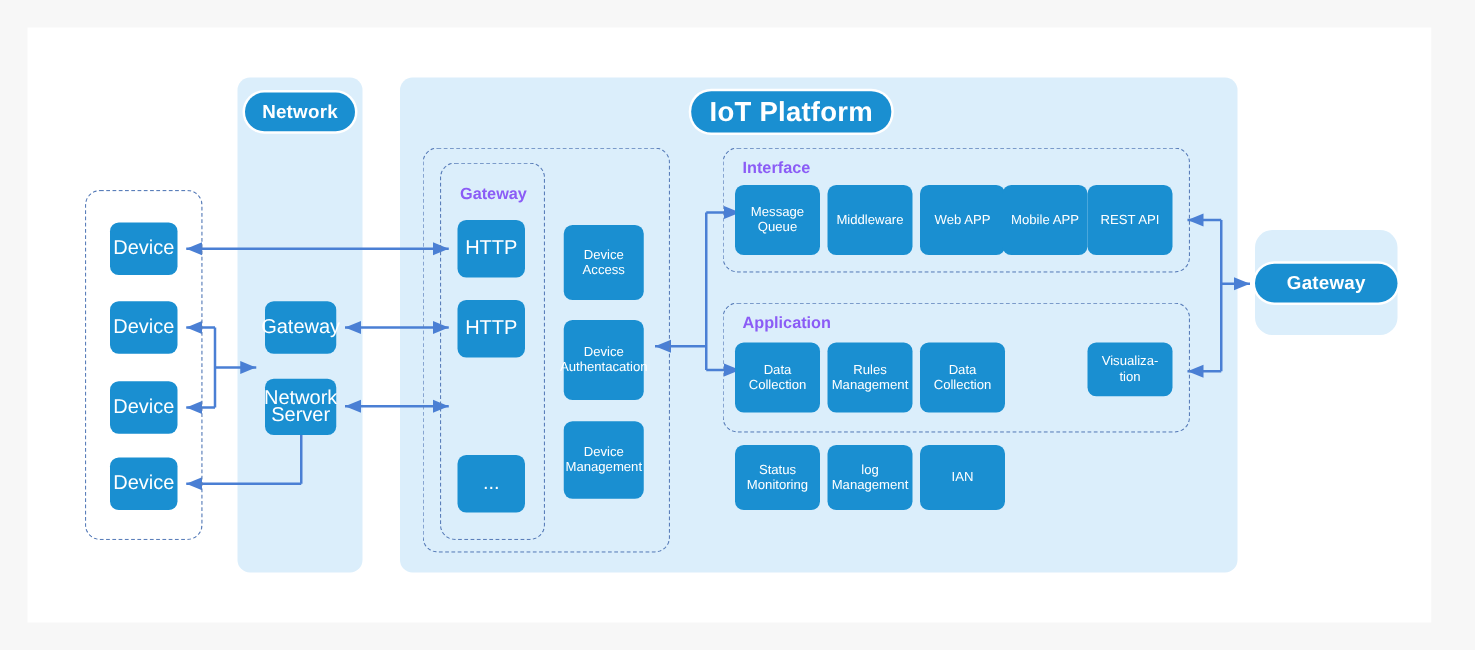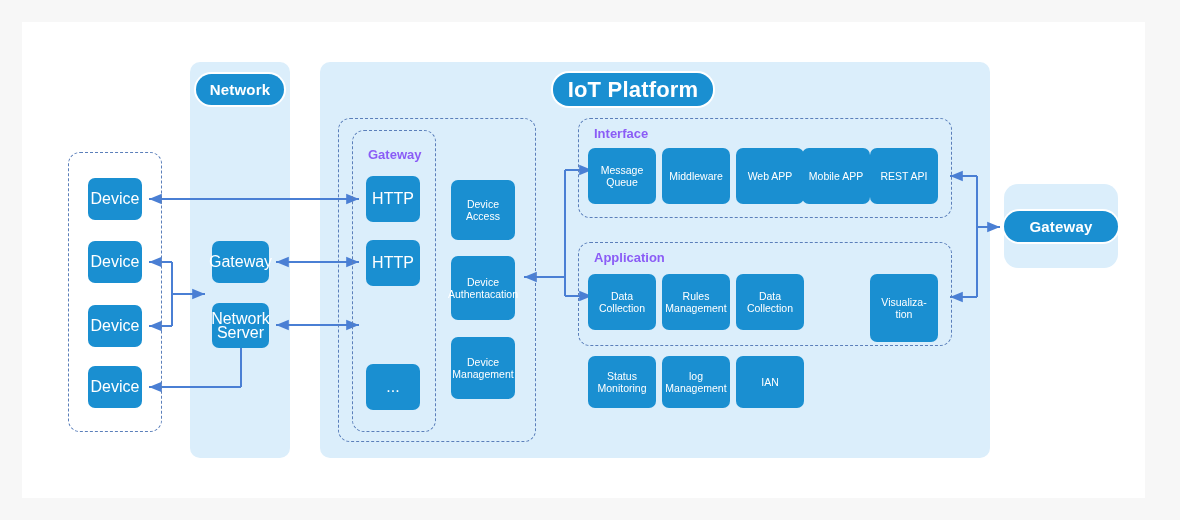--- a/index.html
+++ b/index.html
@@ -104,21 +104,21 @@
   #if1{left:662px;top:148px;width:68px;height:56px;}
   #if2{left:736px;top:148px;width:68px;height:56px;}
   #if3{left:802px;top:148px;width:68px;height:56px;}
   #if4{left:870px;top:148px;width:68px;height:56px;}
 
   
   #ap0{left:588px;top:274px;width:68px;height:56px;}
   #ap1{left:662px;top:274px;width:68px;height:56px;}
   #ap2{left:736px;top:274px;width:68px;height:56px;}
   #ap3{left:802px;top:274px;width:68px;height:56px;}
-  #ap4{left:870px;top:274px;width:68px;height:68px;}
+  #ap4{left:870px;top:274px;width:68px;height:43px;}
 
   
   #op0{left:588px;top:356px;width:68px;height:52px;}
   #op1{left:662px;top:356px;width:68px;height:52px;}
   #op2{left:736px;top:356px;width:68px;height:52px;}
 
   svg#wires{position:absolute;left:0;top:0;width:1180px;height:520px;pointer-events:none;}
 </style>
 </head>
 <body>

